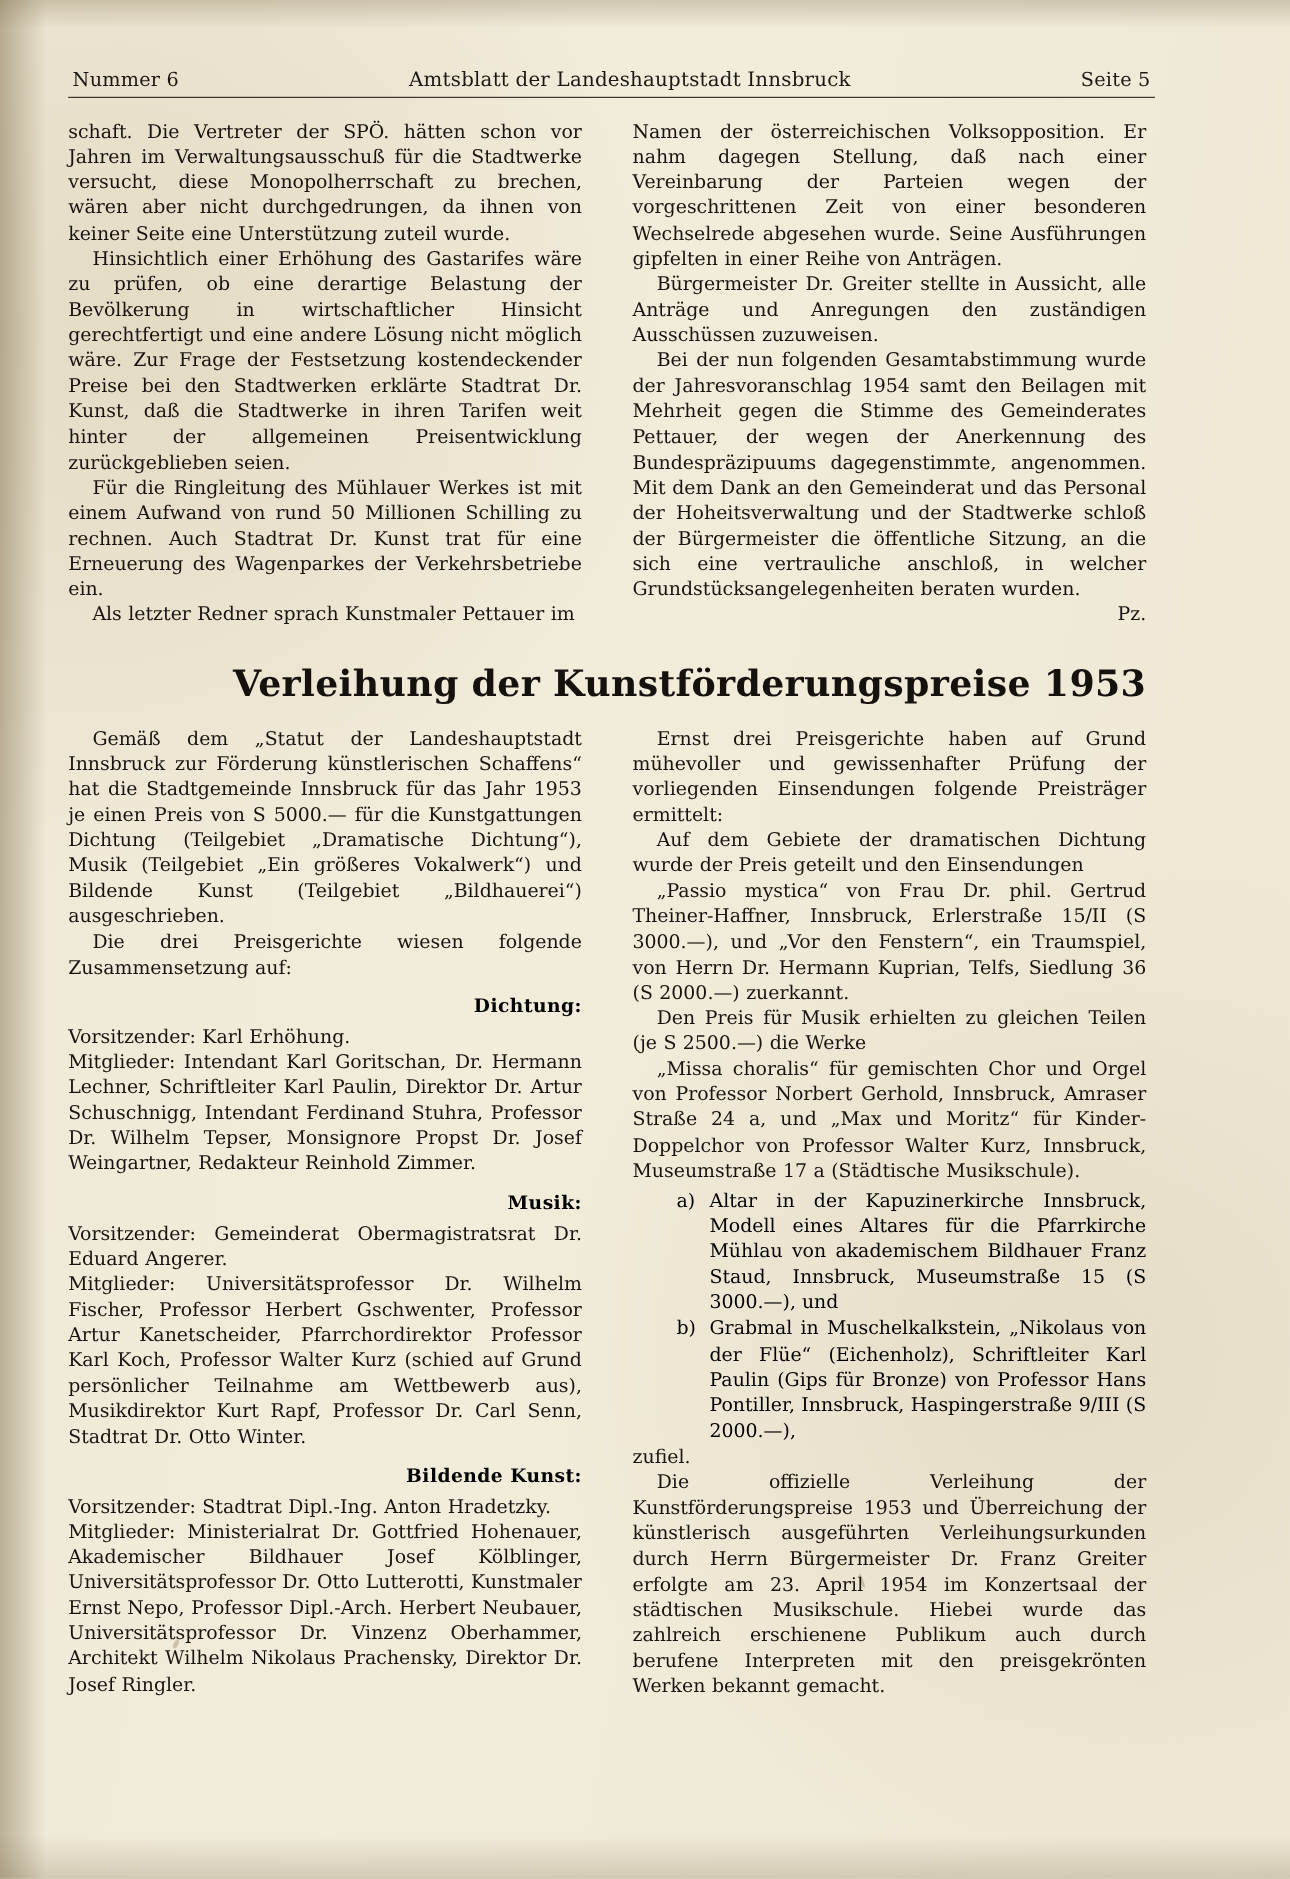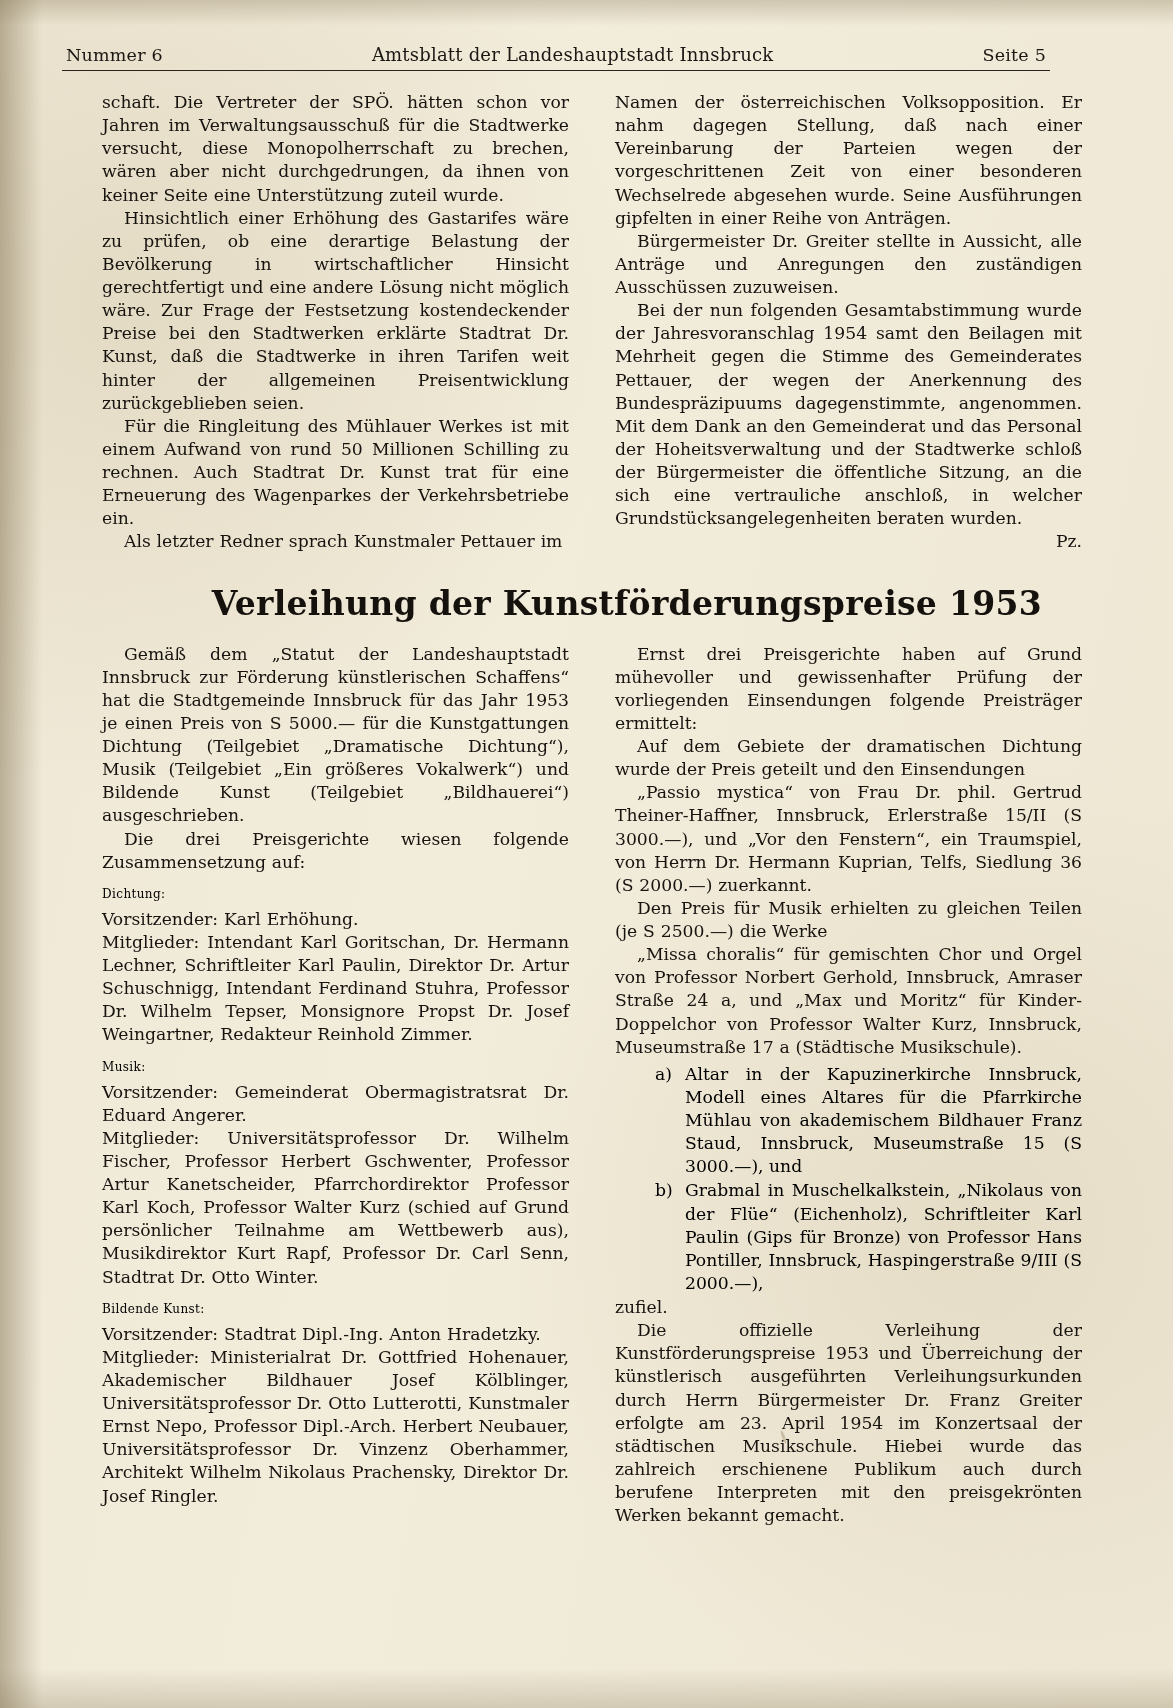--- a/index.html
+++ b/index.html
@@ -41,21 +41,21 @@
   .edge-shadow-bottom {
     position: absolute;
     left: 0; bottom: 0; width: 100%; height: 40px;
     background: linear-gradient(to top, rgba(120,104,70,0.25), rgba(120,104,70,0));
     pointer-events: none;
   }
 
   .content {
     position: absolute;
     left: 62px;
-    top: 44px;
+    top: 62px;
     width: 1000px;
   }
 
   
   .runhead {
     display: flex;
     justify-content: space-between;
     align-items: baseline;
     font-family: "DejaVu Serif", serif;
     font-size: 17.5px;
@@ -67,21 +67,20 @@
   }
   .runhead .rh-center { font-size: 18px; }
   .runhead span { white-space: nowrap; }
 
   
   .cols {
     display: flex;
     gap: 46px;
     margin-top: 20px;
     width: 980px;
-    margin-left: 40px;
   }
   .col {
     width: 467px;
   }
   p {
     margin: 0 0 0 0;
     font-size: 17.2px;
     line-height: 1.345;
     text-align: justify;
     color: #17130f;
@@ -98,23 +97,23 @@
     text-align: right;
     font-size: 33px;
     font-weight: bold;
     color: #15110d;
     margin: 30px 0 20px 0;
     letter-spacing: 0.3px;
     font-family: "DejaVu Serif", serif;
   }
 
   .subhead {
-    text-align: left;
-    font-weight: normal;
-    font-size: 12px;
+    text-align: right;
+    font-weight: bold;
+    font-size: 17px;
     margin: 13px 0 7px 0;
     letter-spacing: 0.4px;
   }
 
   ol.awards {
     margin: 4px 0 0 0;
     padding-left: 40px;
     font-size: 17.2px;
     line-height: 1.345;
     list-style: none;

